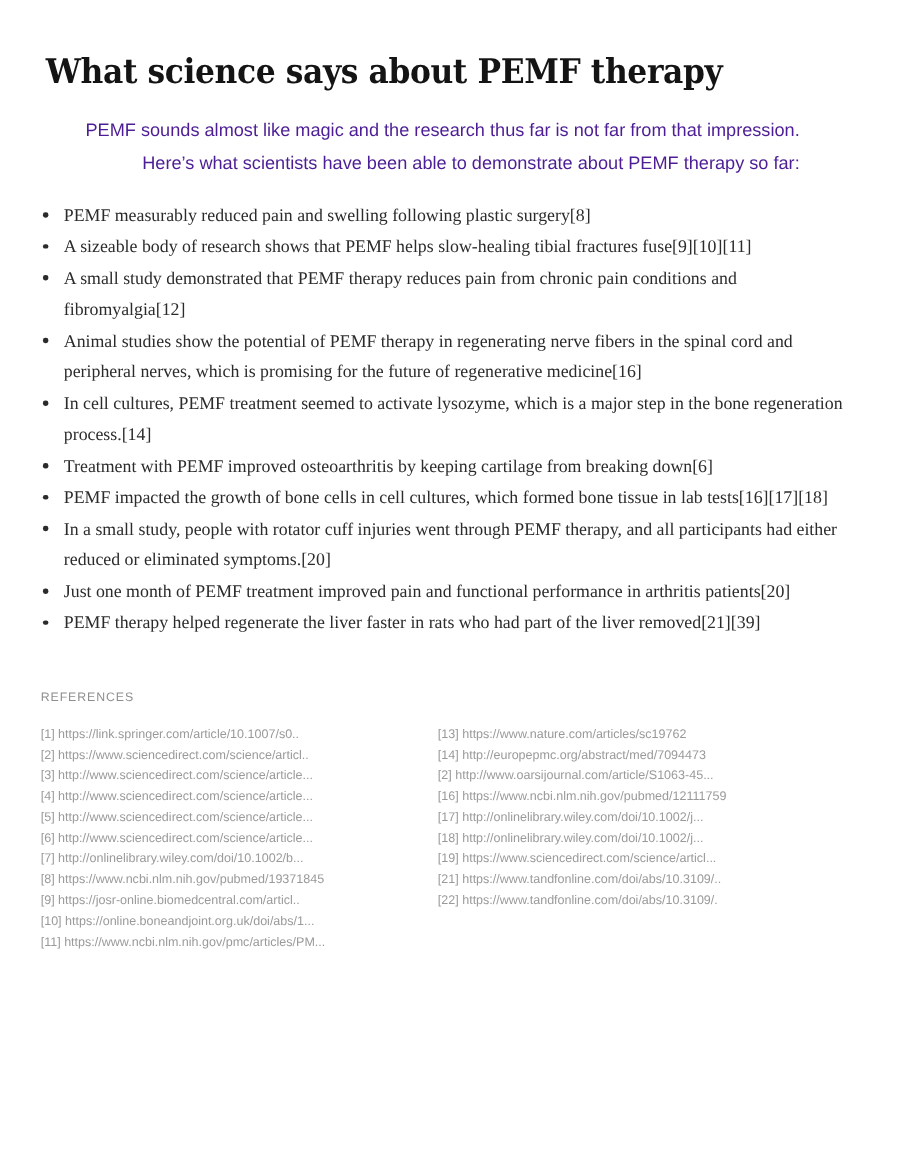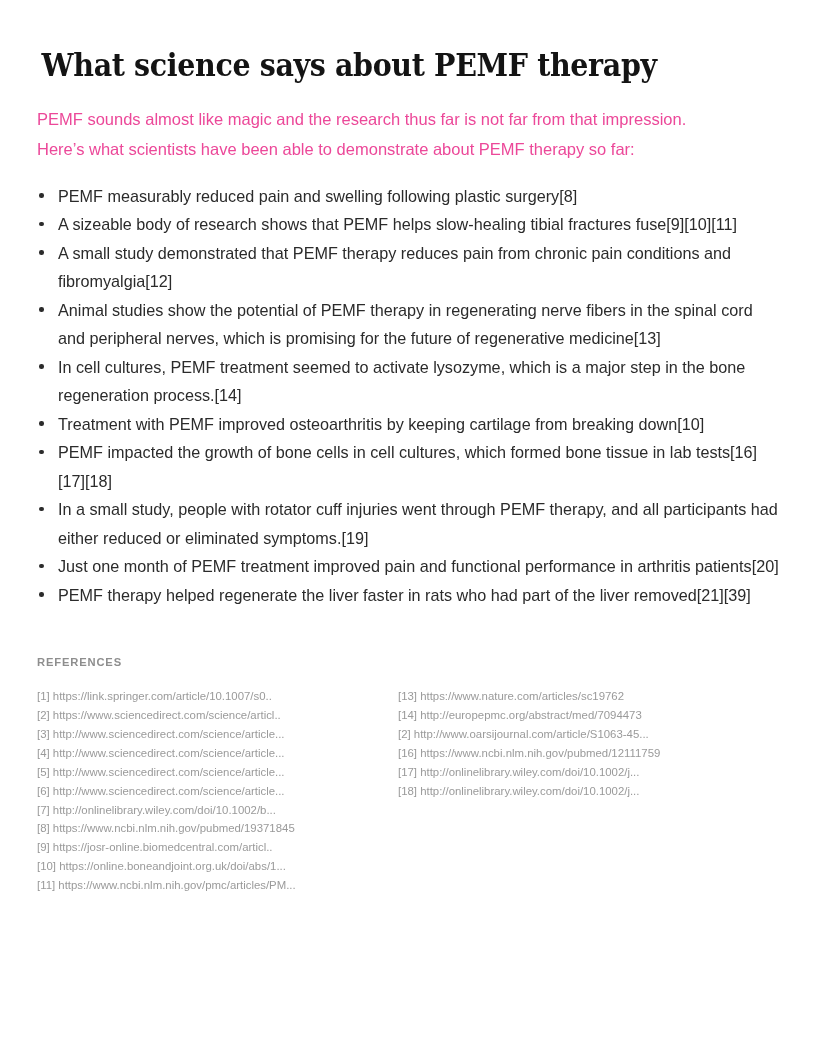--- a/index.html
+++ b/index.html
@@ -42,32 +42,34 @@
     padding-left: 5px;
     transform: scaleX(0.92);
     transform-origin: left center;
     white-space: nowrap;
   }
 
   
   .intro {
     font-size: 16.5px;
     line-height: 30px;
-    color: #ec4899;
+    color: #4c1d95;
     margin: 0;
     padding-top: 20px;
     width: 690px;
+    text-align: right;
   }
 
   
   .claims {
     list-style: none;
     margin: 0;
     padding: 0;
     padding-top: 18px;
+    font-family: Liberation Serif, serif;
   }
   .claim {
     position: relative;
     font-size: 16.2px;
     line-height: 28.5px;
     color: #2b2b2b;
     padding-left: 19px;
     margin: 0 0 0 2px;
     width: 722px;
   }
@@ -83,21 +85,21 @@
 
   
   .refs-block {
     padding-top: 47px;
   }
   .refs-heading {
     font-size: 11.2px;
     letter-spacing: 0.85px;
     color: #8e8e8e;
     margin: 0;
-    font-weight: 700;
+    font-weight: 400;
     text-transform: uppercase;
   }
   .refs-columns {
     display: flex;
     padding-top: 19px;
   }
   .refs-col {
     display: block;
   }
   .refs-col.left { width: 361px; }
@@ -133,37 +135,37 @@
       <li class="claim">
         <span class="dot"></span>
         <span>A sizeable body of research shows that PEMF helps slow-healing tibial fractures fuse[9][10][11]</span>
       </li>
       <li class="claim">
         <span class="dot"></span>
         <span>A small study demonstrated that PEMF therapy reduces pain from chronic pain conditions and fibromyalgia[12]</span>
       </li>
       <li class="claim">
         <span class="dot"></span>
-        <span>Animal studies show the potential of PEMF therapy in regenerating nerve fibers in the spinal cord and peripheral nerves, which is promising for the future of regenerative medicine[13]</span>
+        <span>Animal studies show the potential of PEMF therapy in regenerating nerve fibers in the spinal cord and peripheral nerves, which is promising for the future of regenerative medicine[16]</span>
       </li>
       <li class="claim">
         <span class="dot"></span>
         <span>In cell cultures, PEMF treatment seemed to activate lysozyme, which is a major step in the bone regeneration process.[14]</span>
       </li>
       <li class="claim">
         <span class="dot"></span>
-        <span>Treatment with PEMF improved osteoarthritis by keeping cartilage from breaking down[10]</span>
+        <span>Treatment with PEMF improved osteoarthritis by keeping cartilage from breaking down[6]</span>
       </li>
       <li class="claim">
         <span class="dot"></span>
         <span>PEMF impacted the growth of bone cells in cell cultures, which formed bone tissue in lab tests[16][17][18]</span>
       </li>
       <li class="claim">
         <span class="dot"></span>
-        <span>In a small study, people with rotator cuff injuries went through PEMF therapy, and all participants had either reduced or eliminated symptoms.[19]</span>
+        <span>In a small study, people with rotator cuff injuries went through PEMF therapy, and all participants had either reduced or eliminated symptoms.[20]</span>
       </li>
       <li class="claim">
         <span class="dot"></span>
         <span>Just one month of PEMF treatment improved pain and functional performance in arthritis patients[20]</span>
       </li>
       <li class="claim">
         <span class="dot"></span>
         <span>PEMF therapy helped regenerate the liver faster in rats who had part of the liver removed[21][39]</span>
       </li>
     </ul>
@@ -190,20 +192,23 @@
         </div>
 
         <div class="refs-col right">
           <ul class="ref-list">
             <li class="ref-item">[13] https://www.nature.com/articles/sc19762</li>
             <li class="ref-item">[14] http://europepmc.org/abstract/med/7094473</li>
             <li class="ref-item">[2] http://www.oarsijournal.com/article/S1063-45...</li>
             <li class="ref-item">[16] https://www.ncbi.nlm.nih.gov/pubmed/12111759</li>
             <li class="ref-item">[17] http://onlinelibrary.wiley.com/doi/10.1002/j...</li>
             <li class="ref-item">[18] http://onlinelibrary.wiley.com/doi/10.1002/j...</li>
+            <li class="ref-item">[19] https://www.sciencedirect.com/science/articl...</li>
+            <li class="ref-item">[21] https://www.tandfonline.com/doi/abs/10.3109/..</li>
+            <li class="ref-item">[22] https://www.tandfonline.com/doi/abs/10.3109/.</li>
           </ul>
         </div>
 
       </div>
     </div>
 
   </div>
 </div>
 
 </body></html>

